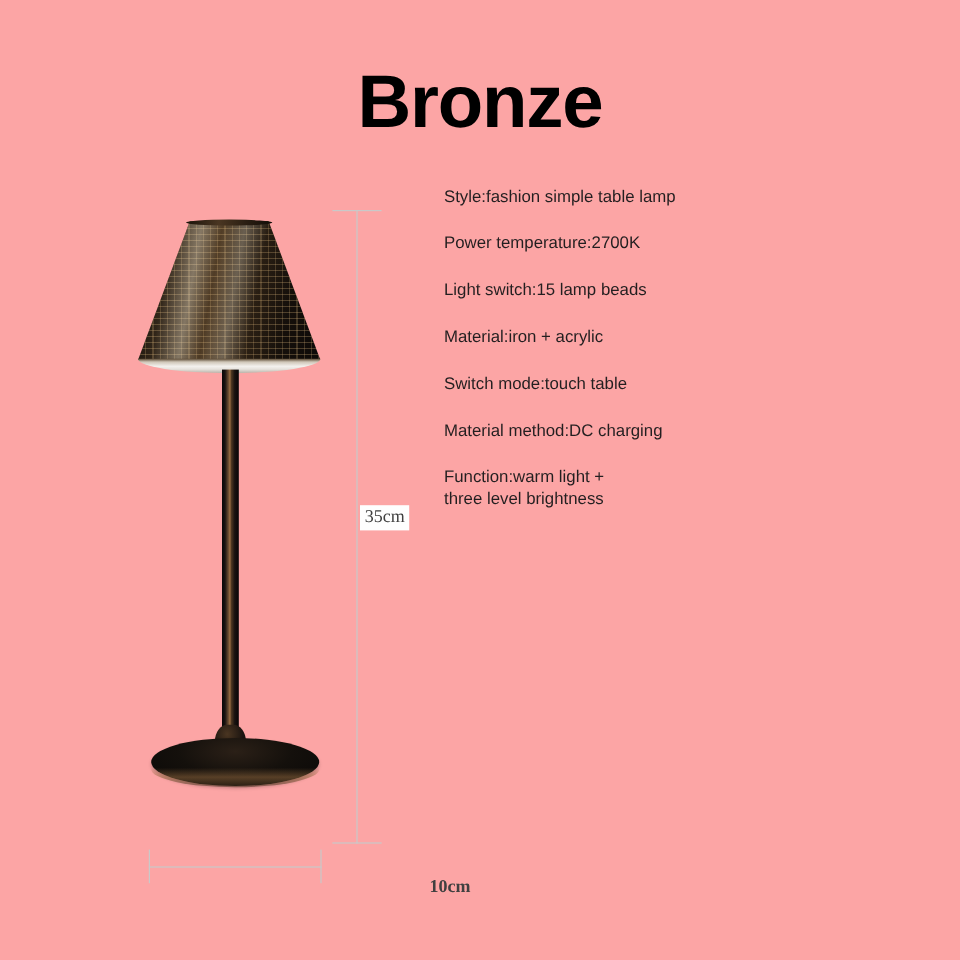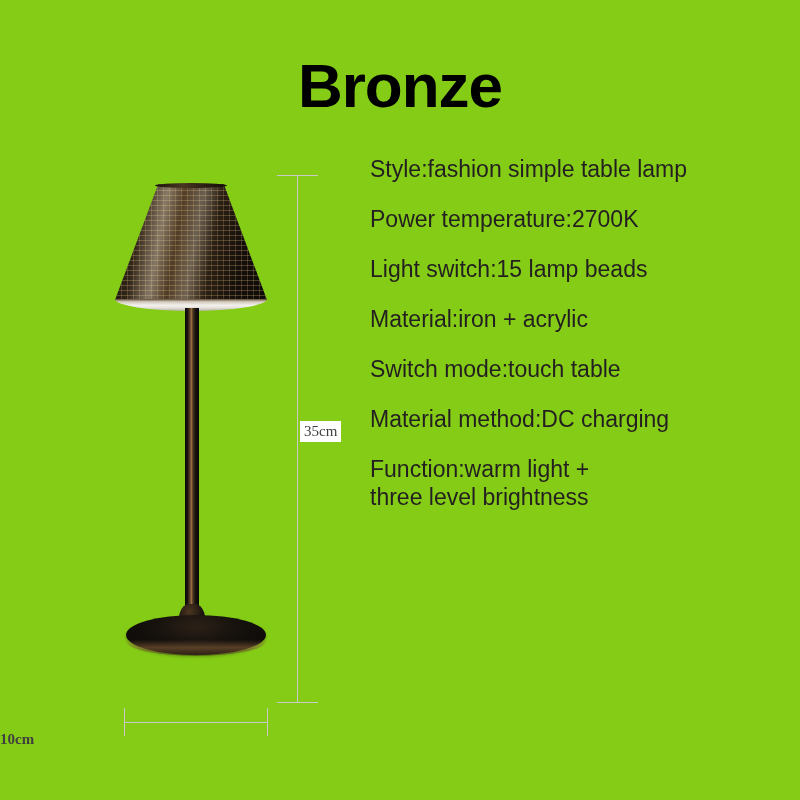--- a/index.html
+++ b/index.html
@@ -7,21 +7,21 @@
     padding: 0;
     background: #ffffff;
   }
   body {
     font-family: "Liberation Sans", sans-serif;
   }
   #page {
     position: relative;
     width: 800px;
     height: 800px;
-    background: #84cc16;
+    background: #fca5a5;
     overflow: hidden;
   }
   
   #title {
     position: absolute;
     left: 0;
     top: 55px;
     width: 800px;
     text-align: center;
     font-family: "Liberation Sans", sans-serif;
@@ -190,36 +190,36 @@
     top: 708px;
     width: 1px;
     height: 28px;
     background: #c9c9c9;
   }
   #dim-width-label {
     position: absolute;
     left: 0px;
     top: 731px;
     width: 392px;
-    text-align: left;
+    text-align: right;
     font-family: "Liberation Serif", serif;
     font-size: 15px;
     font-weight: bold;
     color: #404040;
   }
   
   #spec-list {
     position: absolute;
     left: 370px;
     top: 155px;
     width: 410px;
   }
   .spec-item {
     font-family: "Liberation Sans", sans-serif;
-    font-size: 23px;
+    font-size: 14px;
     font-weight: normal;
     color: #231f20;
     line-height: 1.22;
     margin-bottom: 22px;
     white-space: pre-line;
   }
   .spec-item.multiline {
     margin-bottom: 20px;
   }
 </style>

